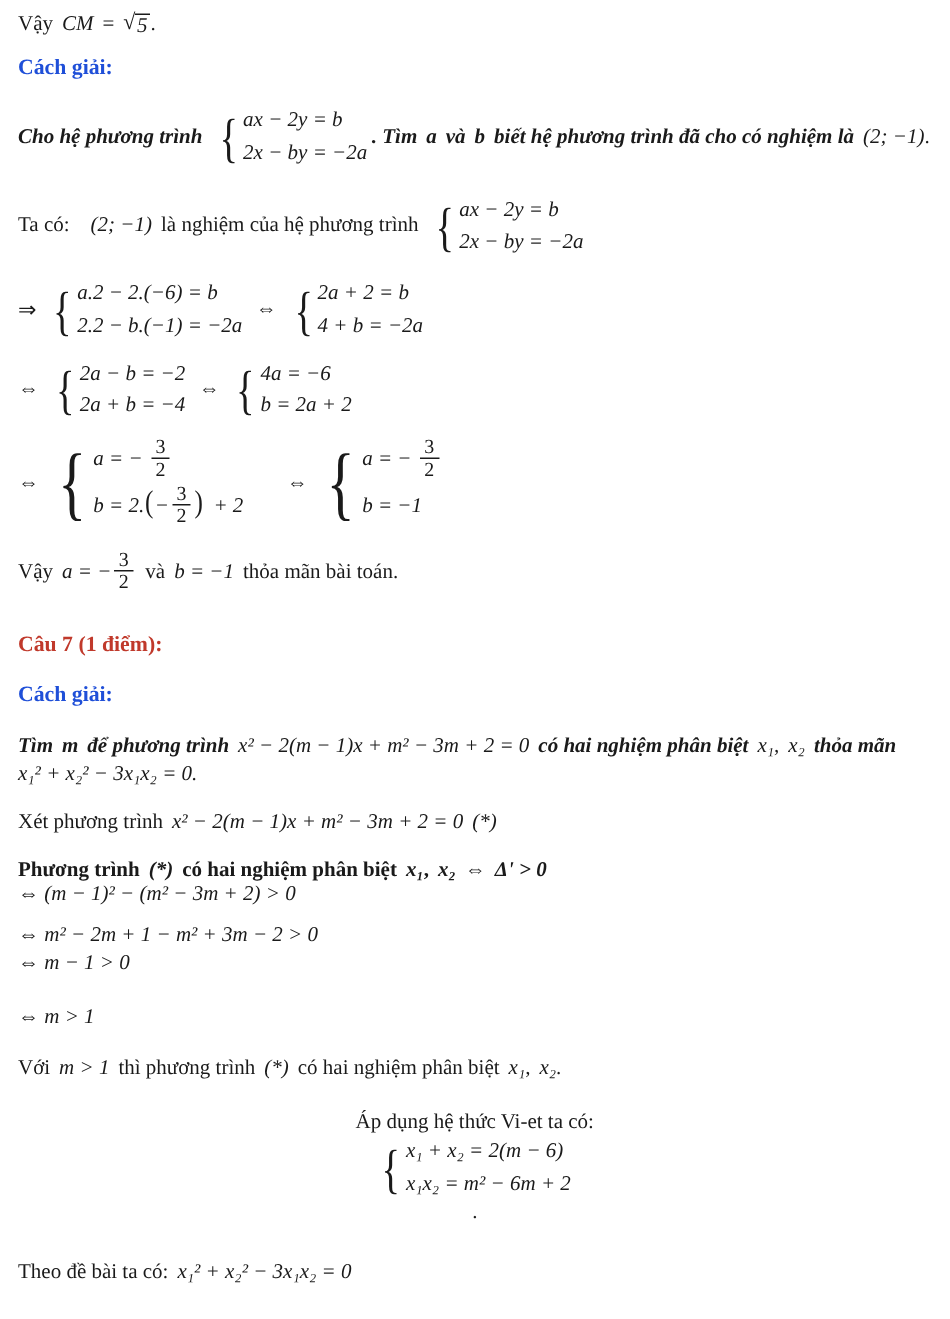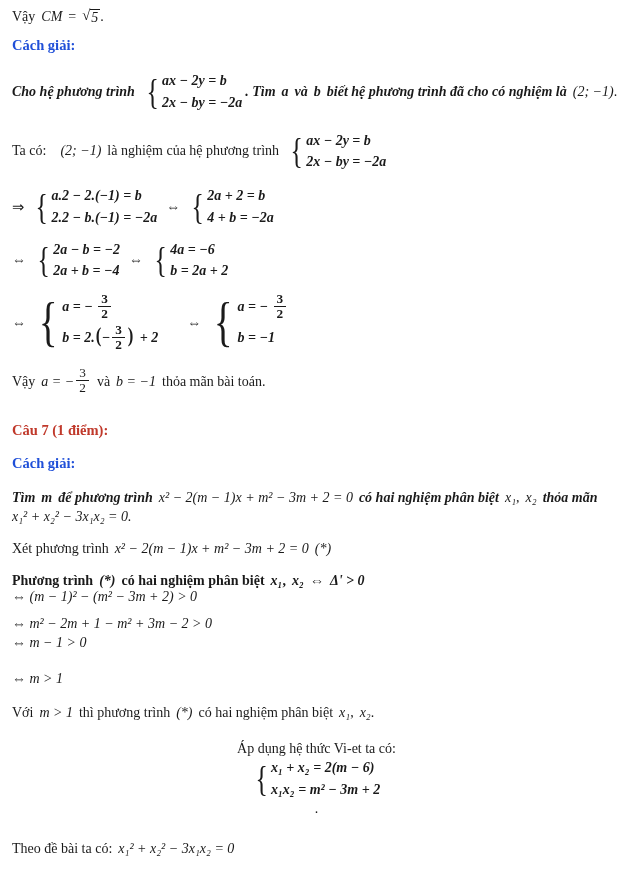--- a/index.html
+++ b/index.html
@@ -93,21 +93,21 @@
   }
   .brace-sys.tall .bracechar { font-size: 3.9em; }
   .brace-sys .eqs {
     display: inline-flex;
     flex-direction: column;
     justify-content: center;
     line-height: 1.55;
     padding-left: 2px;
   }
   .brace-sys.tall .eqs { line-height: 2.2; }
-  .brace-sys .eqs > div { white-space: nowrap; font-weight: bold; }
+  .brace-sys .eqs > div { white-space: nowrap; }
   .arrow { font-size: 1.05em; }
   .sp { display: inline-block; width: 6px; }
   .sp2 { display: inline-block; width: 14px; }
   .sp3 { display: inline-block; width: 26px; }
 
   .blk { margin-bottom: 9px; }
   .tight { margin-bottom: 3px; }
 
   .paren-big { font-size: 1.5em; line-height: 0.8; display: inline-block; transform: scaleX(0.8); }
 </style>
@@ -174,21 +174,21 @@
       </span>
     </span>
   </div>
 
   <div class="line blk" style="margin-bottom:10px;">
     <span class="arrow">⇒</span>
     <span class="sp"></span>
     <span class="brace-sys">
       <span class="bracechar">{</span>
       <span class="eqs">
-        <div class="mathvar">a.2 − 2.(−1) = b</div>
+        <div class="mathvar">a.2 − 2.(−6) = b</div>
         <div class="mathvar">2.2 − b.(−1) = −2a</div>
       </span>
     </span>
     <span class="sp"></span>
     <span>⇔</span>
     <span class="sp"></span>
     <span class="brace-sys">
       <span class="bracechar">{</span>
       <span class="eqs">
         <div class="mathvar">2a + 2 = b</div>
@@ -360,21 +360,21 @@
     <span>.</span>
   </div>
 
   <div class="line blk" style="margin-bottom:24px;flex-direction:column;">
     <span>Áp dụng hệ thức Vi-et ta có:</span>
     <span class="sp"></span>
     <span class="brace-sys">
       <span class="bracechar">{</span>
       <span class="eqs">
         <div class="mathvar">x₁ + x₂ = 2(m − 6)</div>
-        <div class="mathvar">x₁x₂ = m² − 3m + 2</div>
+        <div class="mathvar">x₁x₂ = m² − 6m + 2</div>
       </span>
     </span>
     <span>.</span>
   </div>
 
   <div class="line">
     <span>Theo đề bài ta có:</span>
     <span class="sp"></span>
     <span class="mathvar">x₁² + x₂² − 3x₁x₂ = 0</span>
   </div>

